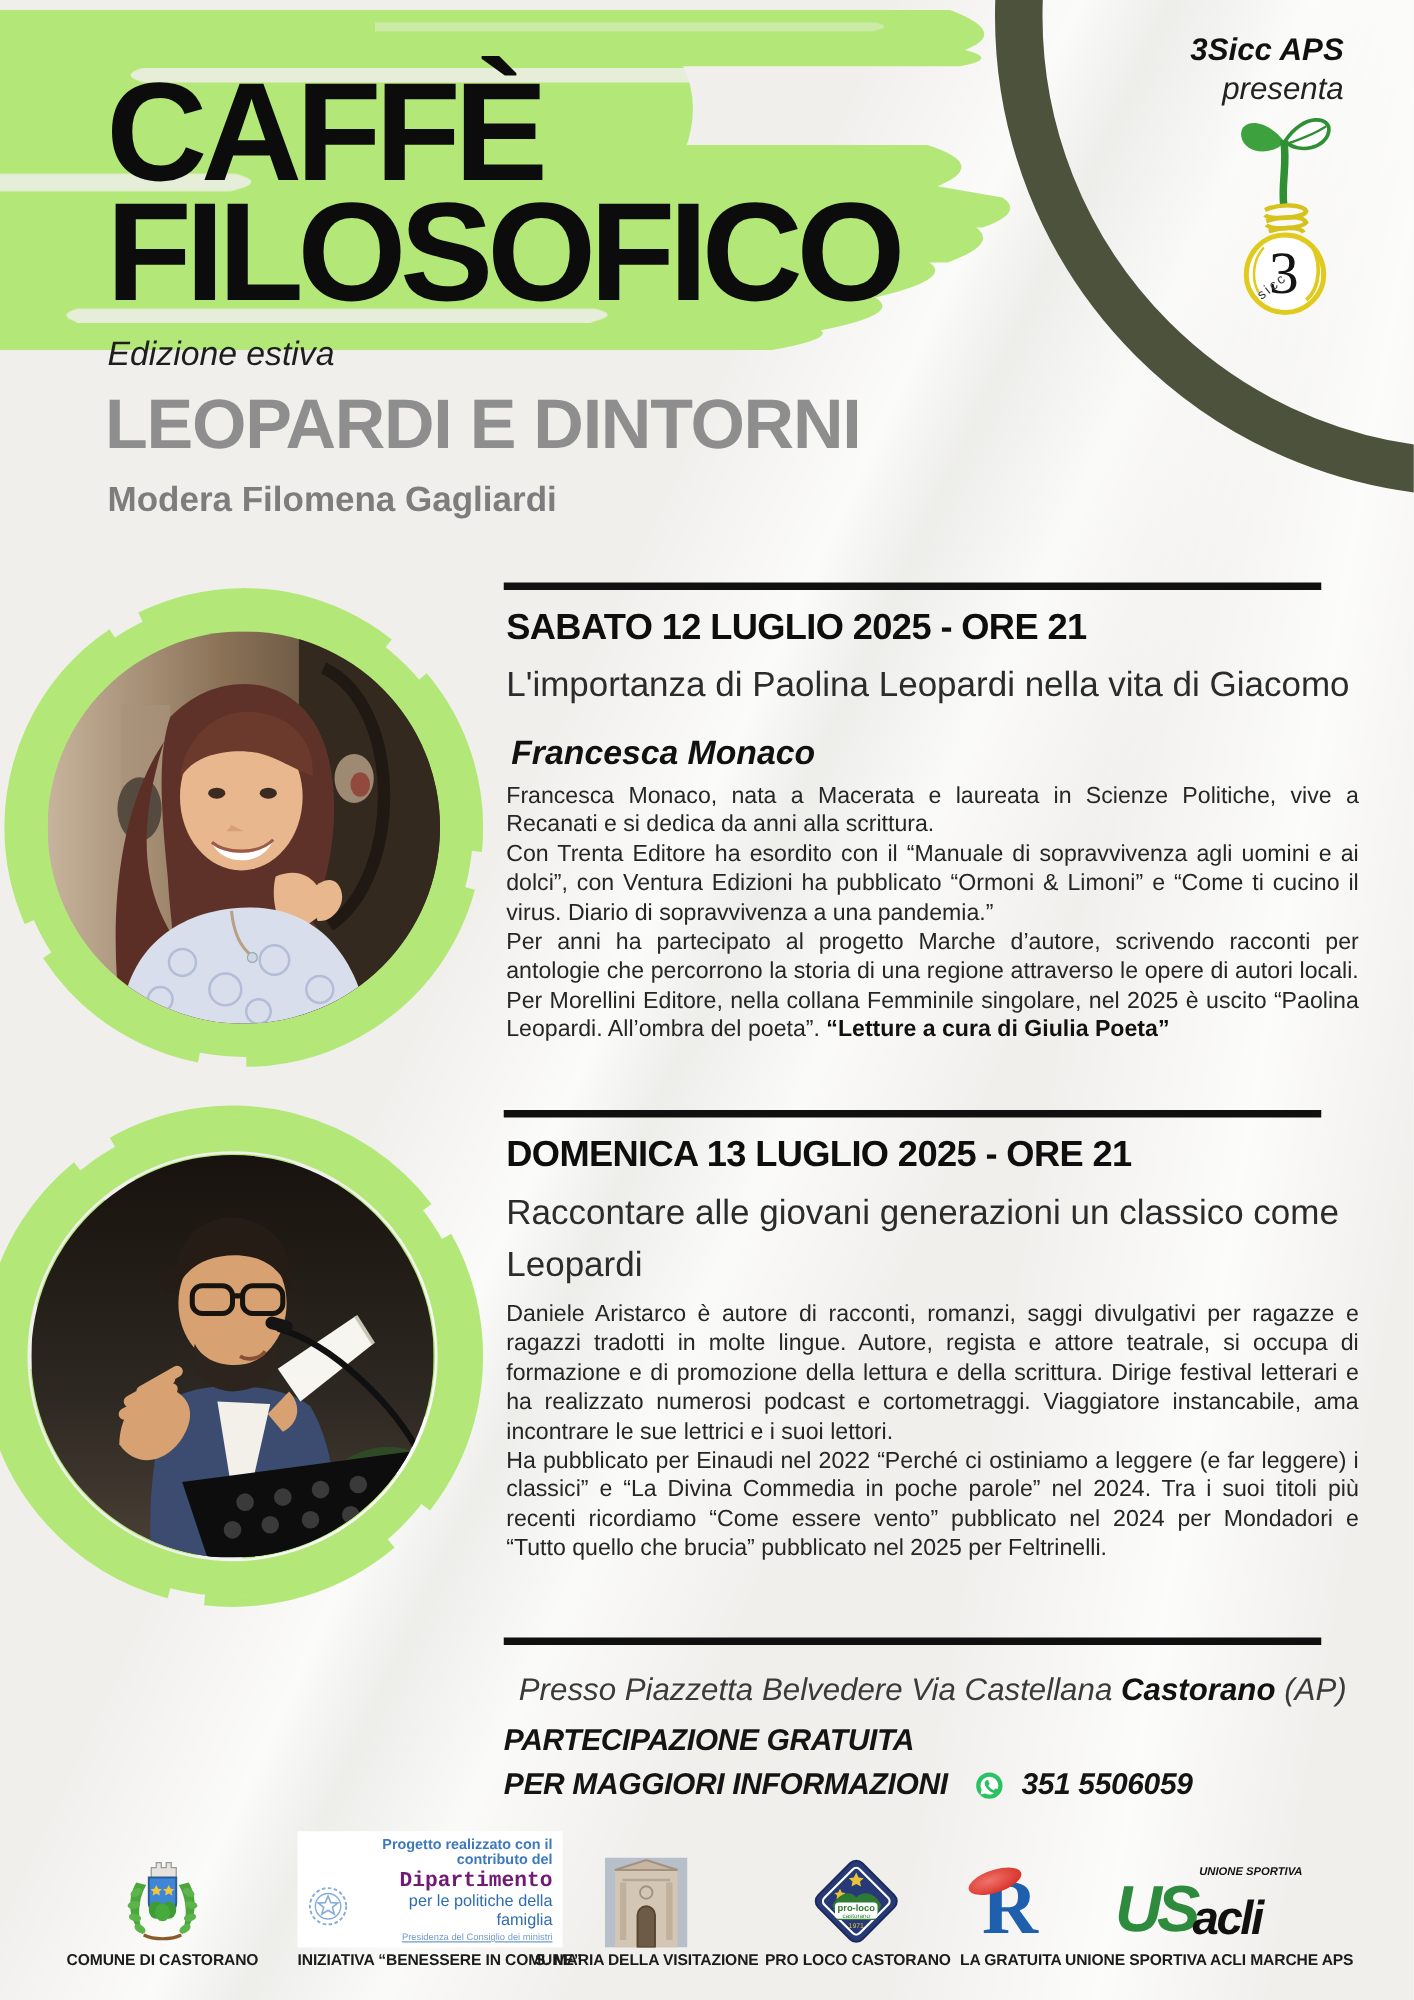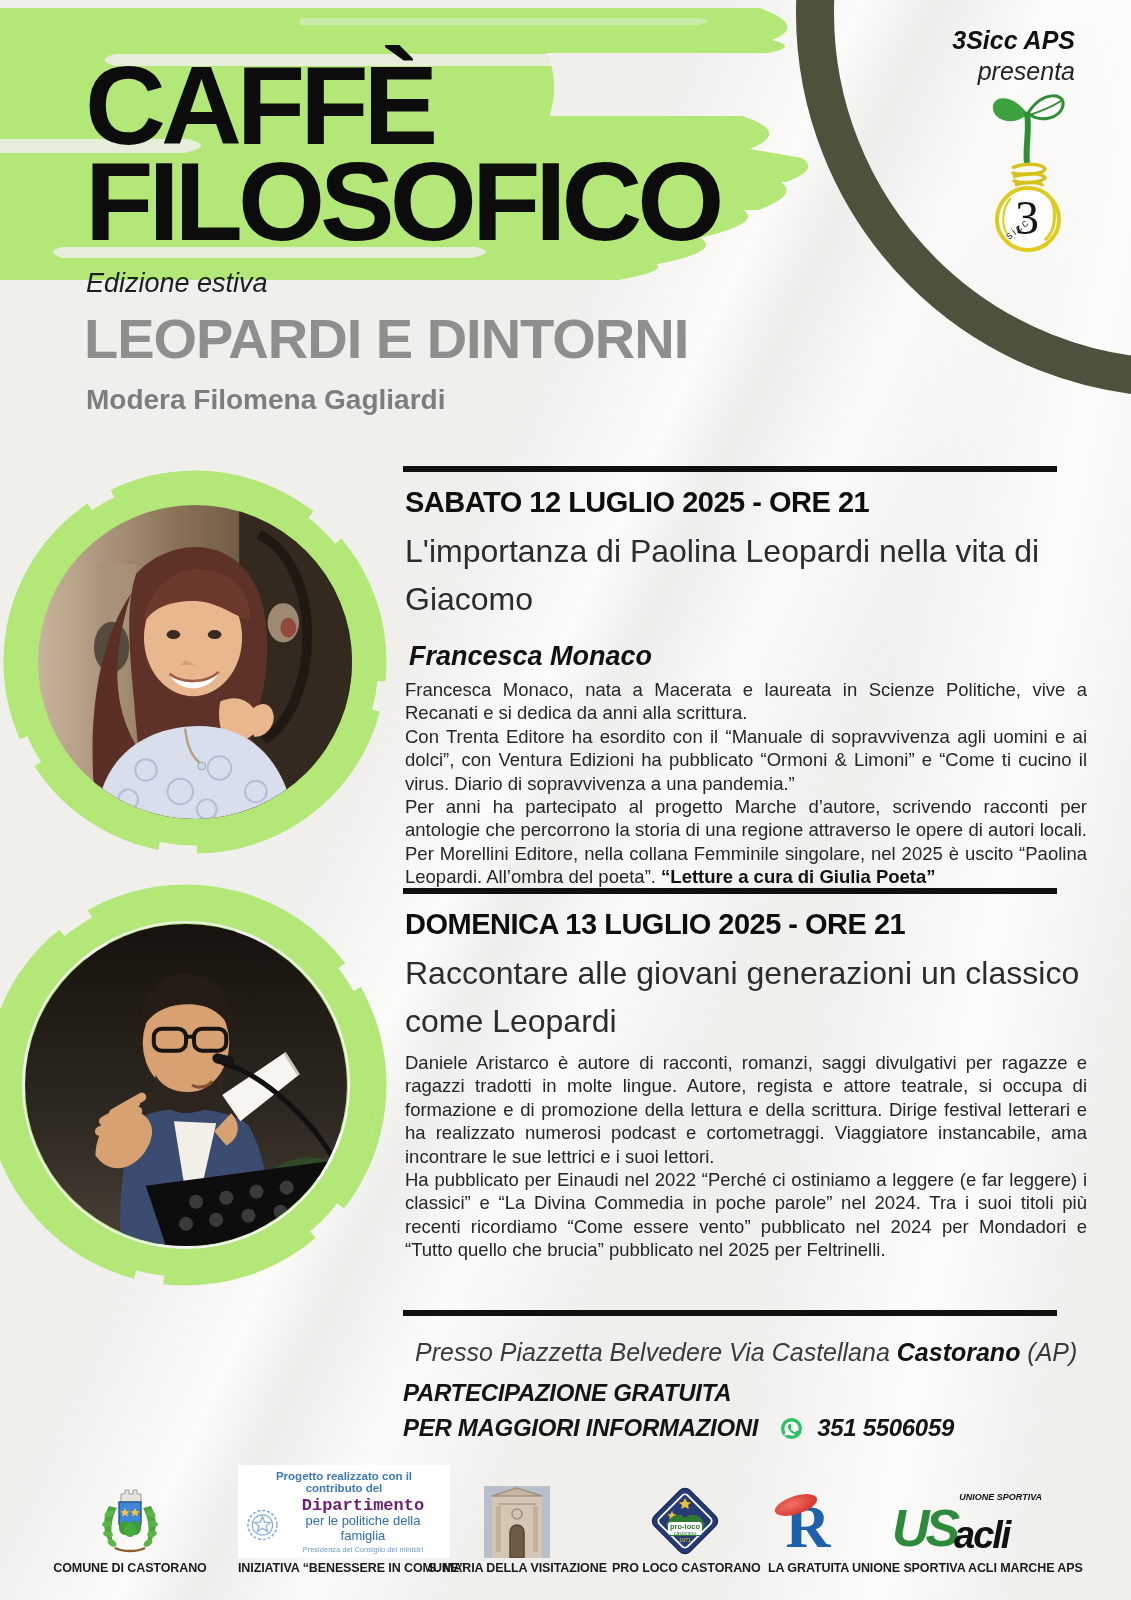--- a/index.html
+++ b/index.html
@@ -34,43 +34,43 @@
   .photo1{left:38px;top:505px;}
   .photo2{left:25px;top:924px;}
 
   
   .section{left:403px;width:684px;}
   .sec1{top:466px;}
   .sec2{top:888px;}
   .info{top:1310px;}
   .rule{width:654px;height:6px;background:#101010;}
   .ev-date{font-size:29px;font-weight:700;color:#0e0e0e;margin:14px 0 0 2px;letter-spacing:-0.5px;}
-  .ev-topic{font-size:32px;font-weight:400;color:#2c2c2c;line-height:1.5;margin:8px 0 0 2px;width:700px;}
+  .ev-topic{font-size:28px;font-weight:400;color:#2c2c2c;line-height:1.5;margin:8px 0 0 2px;width:700px;}
   .ev-name{font-size:27px;font-weight:700;color:#111;margin:18px 0 0 6px;font-style:italic;}
   .ev-bio{font-size:18.5px;color:#262626;line-height:1.265;text-align:justify;margin:6px 0 0 2px;white-space:pre-line;}
   .ev-bio b{font-weight:700;color:#111;}
 
   
   .venue{margin:22px 0 0 12px;font-size:25px;font-style:italic;color:#3a3a3a;}
   .venue b{color:#121212;}
   .free-line{margin:12px 0 0 0;font-size:24px;font-weight:700;font-style:italic;color:#141414;letter-spacing:-0.3px;}
   .contact-line{margin:7px 0 0 0;font-size:24px;font-weight:700;font-style:italic;color:#141414;display:flex;align-items:center;gap:14px;letter-spacing:-0.3px;}
   .wa{width:23px;height:23px;margin-left:8px;}
 
   
   .footer{top:1484px;left:0;width:1131px;height:110px;}
   .logo-item{position:absolute;text-align:center;}
   .logo-art{display:flex;align-items:flex-end;justify-content:center;height:74px;}
   .logo-label{font-size:12.5px;font-weight:700;color:#1b1b1b;margin-top:3px;letter-spacing:-0.1px;white-space:nowrap;}
-  .dip-card{background:#fff;padding:5px 8px 4px;width:196px;text-align:center;}
+  .dip-card{background:#fff;padding:5px 8px 4px;width:196px;text-align:right;}
   .dip-l1{font-size:11.5px;font-weight:700;color:#3c79be;margin-bottom:3px;}
   .dip-row{display:flex;align-items:center;gap:5px;}
   .dip-l2{font-size:17px;font-weight:700;color:#701a75;line-height:1.05;font-family:Liberation Mono, monospace;}
   .dip-l3{font-size:13px;color:#2e6cb0;line-height:1.1;}
-  .dip-l4{font-size:7.5px;color:#6f9bcb;margin-top:2px;}
+  .dip-l4{font-size:7.5px;color:#6f9bcb;margin-top:2px;text-decoration:underline;}
   .rin-wrap{position:relative;width:64px;height:64px;}
   .rin-r{font-family:"Liberation Serif",serif;font-size:62px;font-weight:700;color:#1e5fae;line-height:64px;}
   .rin-disc{position:absolute;left:-2px;top:2px;width:44px;height:18px;background:radial-gradient(ellipse at 40% 40%,#f0726b,#cf1f14);border-radius:50%;transform:rotate(-18deg);}
   .usacli{position:relative;width:150px;height:66px;}
   .us-txt{position:absolute;left:0;top:6px;font-size:52px;font-weight:700;font-style:italic;color:#2e8b3d;letter-spacing:-4px;}
   .acli-txt{position:absolute;left:62px;top:22px;font-size:38px;font-weight:700;font-style:italic;color:#111;letter-spacing:-2px;}
   .us-tag{position:absolute;right:0;top:0;font-size:9px;font-weight:700;font-style:italic;color:#111;}
 </style>
 </head>
 <body>

